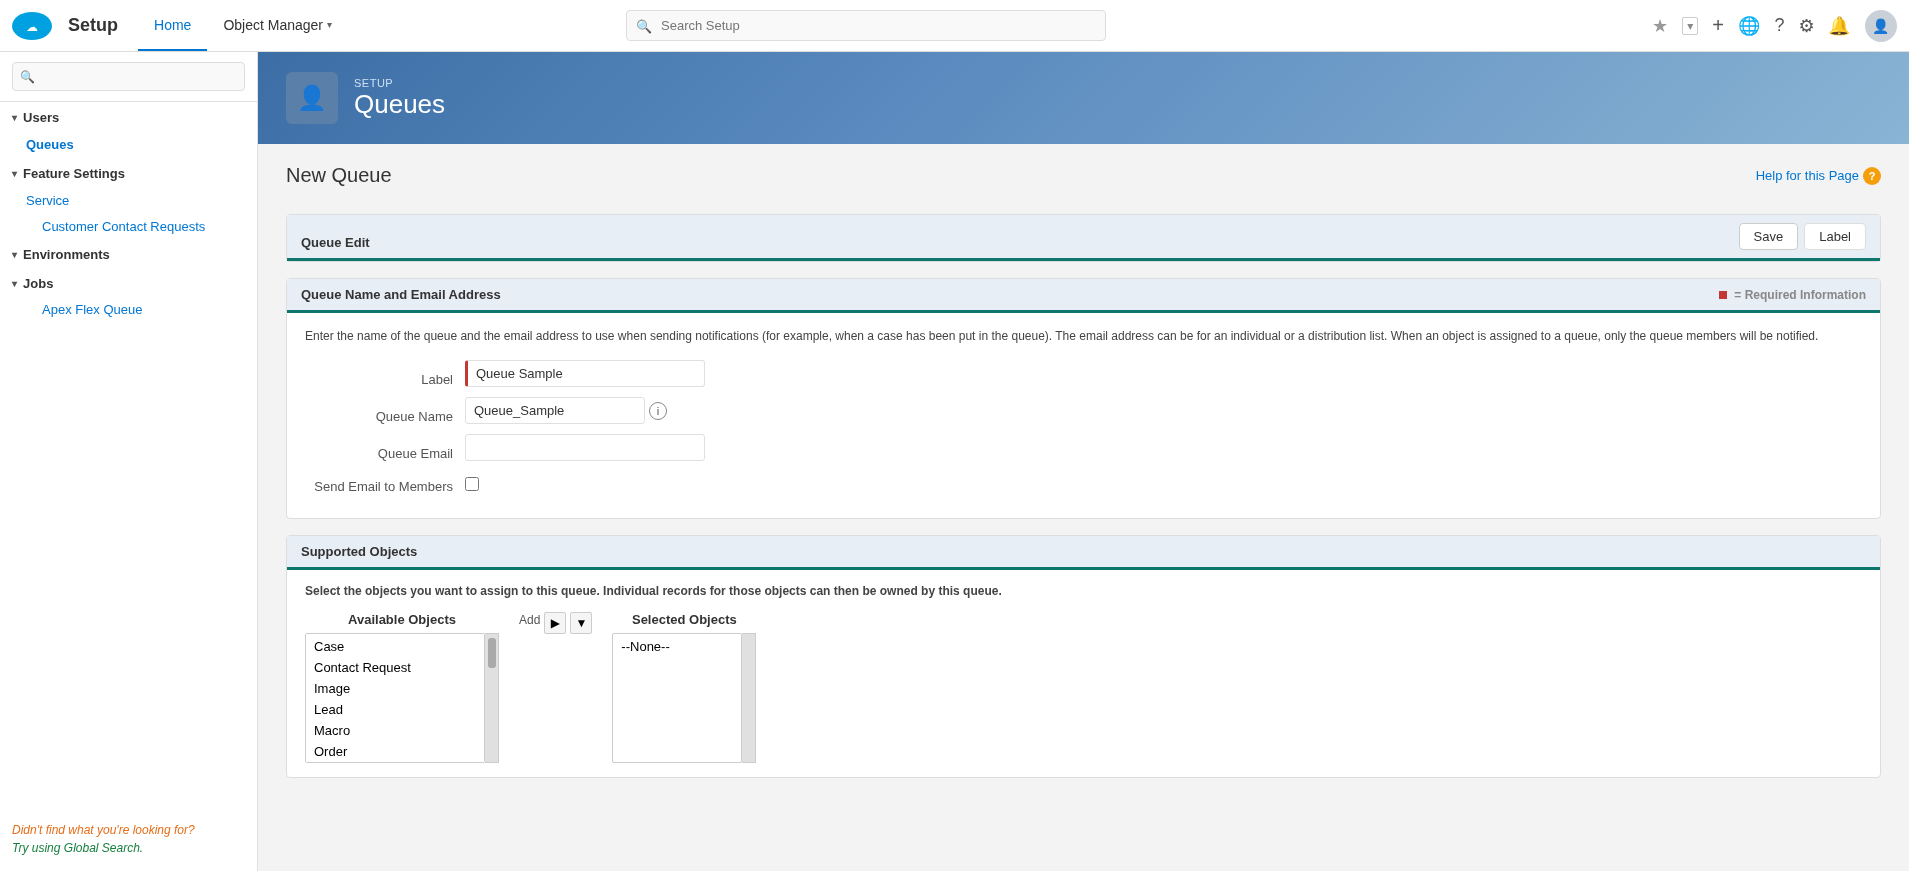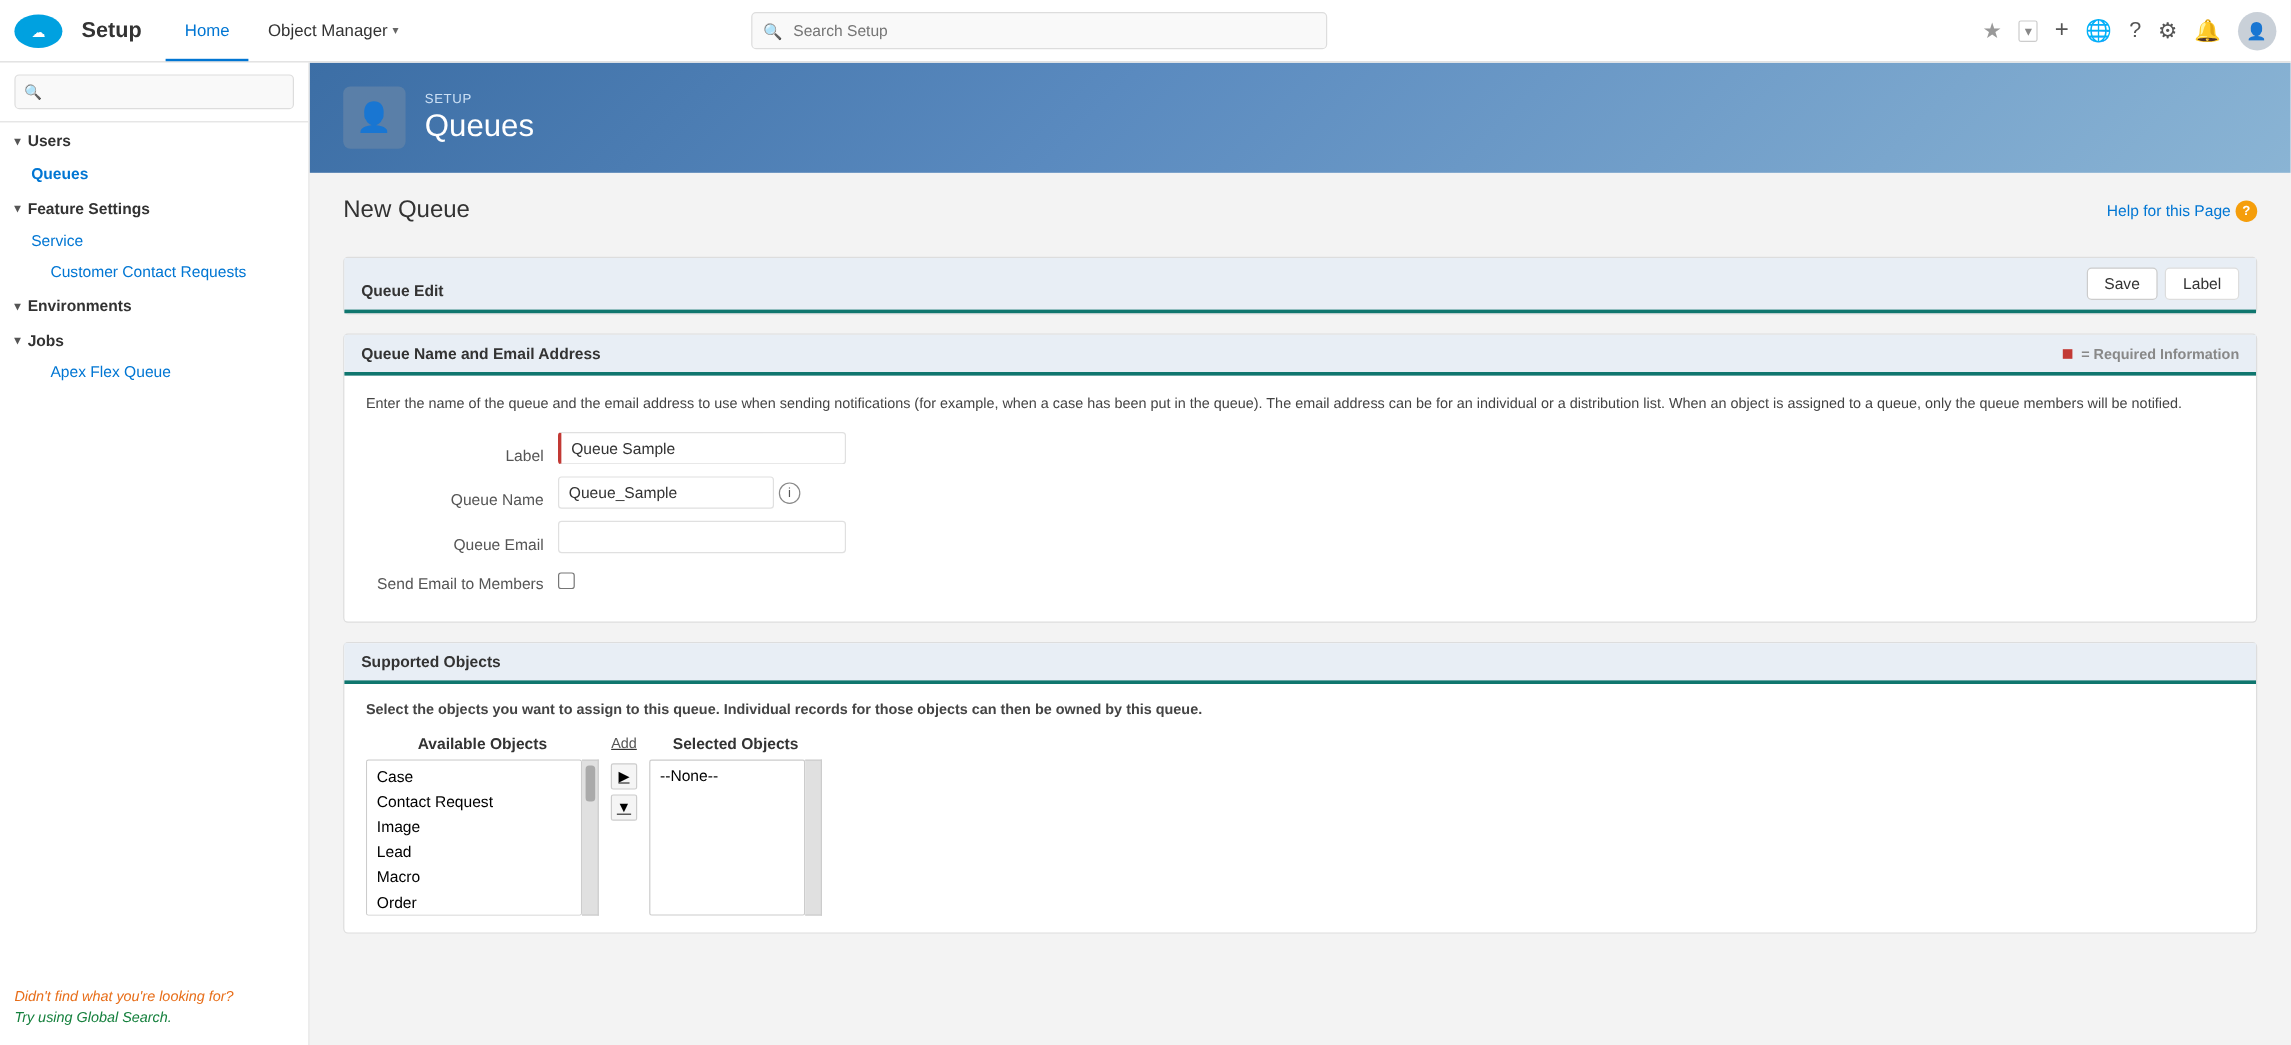--- a/index.html
+++ b/index.html
@@ -134,22 +134,22 @@
     .objects-desc { font-size: 12px; color: #444; margin-bottom: 14px; font-weight: bold; }
     .objects-layout { display: flex; align-items: flex-start; gap: 0; }
     .objects-col { display: flex; flex-direction: column; }
     .objects-col-label { font-size: 13px; font-weight: 600; color: #333; margin-bottom: 6px; text-align: center; }
     .objects-list {
       width: 200px; height: 130px; border: 1px solid #ccc; background: #fff;
       overflow-y: auto; font-size: 13px;
     }
     .objects-list option { padding: 3px 6px; }
     .objects-middle {
-      display: flex; flex-direction: column; align-items: center; justify-content: flex-end;
-      padding: 0 10px; padding-bottom: 10px; gap: 4px; text-decoration: underline;
+      display: flex; flex-direction: row; align-items: center; justify-content: flex-end;
+      padding: 0 20px; padding-bottom: 10px; gap: 4px;
     }
     .objects-middle-label { font-size: 12px; color: #555; margin-bottom: 6px; }
     .arr-btn {
       width: 22px; height: 22px; border: 1px solid #ccc; background: #f5f5f5; cursor: pointer;
       display: flex; align-items: center; justify-content: center; font-size: 12px; border-radius: 2px;
     }
 
     
     ::-webkit-scrollbar { width: 6px; height: 6px; }
     ::-webkit-scrollbar-track { background: #f1f1f1; }

